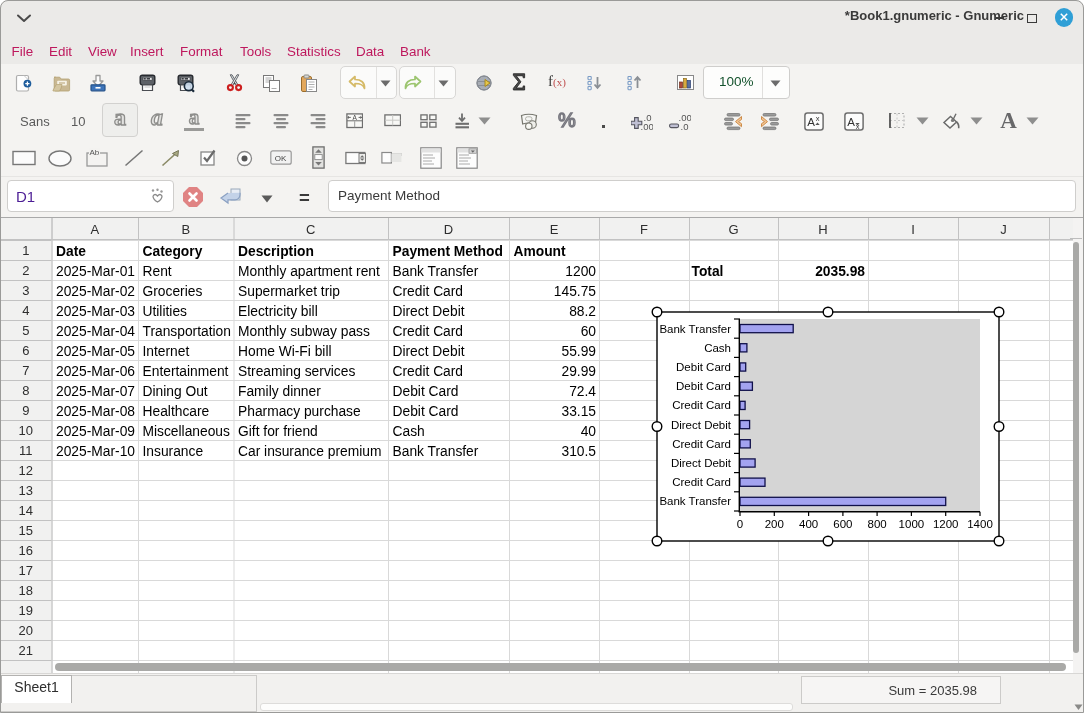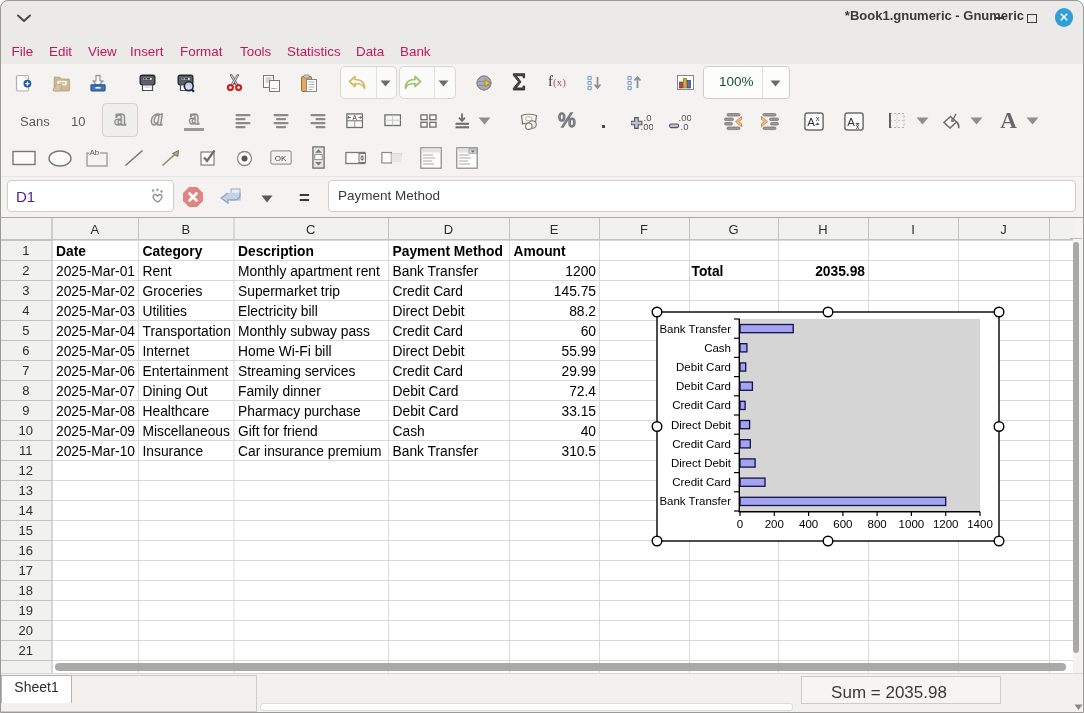--- a/index.html
+++ b/index.html
@@ -565,15 +565,15 @@
     <circle cx="350" cy="237" r="4.8" fill="#fff" stroke="#000" stroke-width="1.4"></circle>
   </svg>
 <div class="abs" style="left:1073px;top:242px;width:6px;height:411px;background:#a9a9a7;border-radius:3px"></div>
 <div class="abs" style="left:55px;top:663px;width:1011px;height:7.5px;background:#a9a9a7;border-radius:4px"></div>
 <div class="abs" style="left:0;top:673px;width:1084px;height:40px;background:#f2f1ef;border-top:1px solid #d8d7d5"></div>
 <div class="abs" style="left:0;top:675px;width:257px;height:37px;border:1px solid #cccbc9;background:#f2f1ef"></div>
 <div class="abs" style="left:1px;top:675px;width:71px;height:28px;background:#fff;border:1px solid #b3b2b0;border-bottom:0"></div>
 <div class="abs" style="left:1px;top:679px;width:71px;text-align:center;font-size:14px;font-weight:normal;color:#2e2e2e">Sheet1</div>
 <div class="abs" style="left:260px;top:703px;width:533px;height:8px;background:#fdfdfc;border:1px solid #dddcda;border-radius:3px"></div>
 <div class="abs" style="left:801px;top:676px;width:200px;height:28px;background:#f6f5f4;border:1px solid #cccbc9"></div>
-<div class="abs" style="left:801px;top:683px;width:176px;text-align:center;font-size:17px;color:#3a3a3a">Sum = 2035.98</div>
+<div class="abs" style="left:801px;top:683px;width:176px;text-align:right;font-size:13px;color:#3a3a3a">Sum = 2035.98</div>
 <svg width="9" height="7" viewBox="0 0 9 7" style="position:absolute;left:1074px;top:704px" xmlns="http://www.w3.org/2000/svg">
     <path d="M0.5 0.5 L8.5 0.5 L4.5 6 Z" fill="#8a8a88"></path>
   </svg>
 </body></html>

